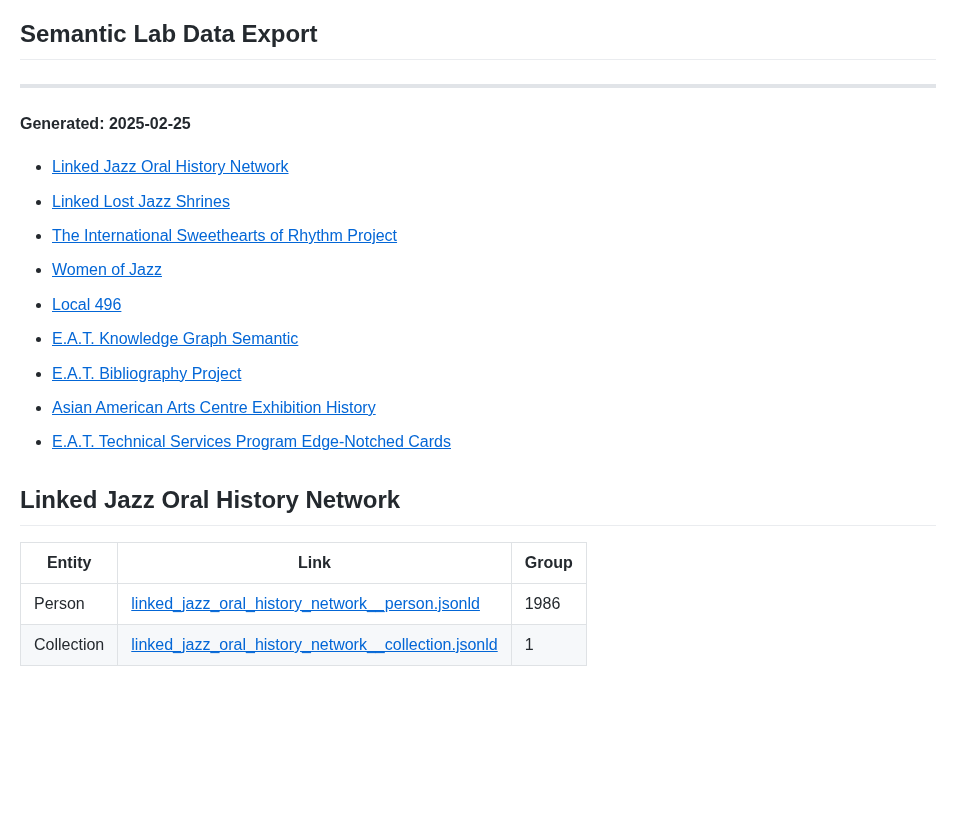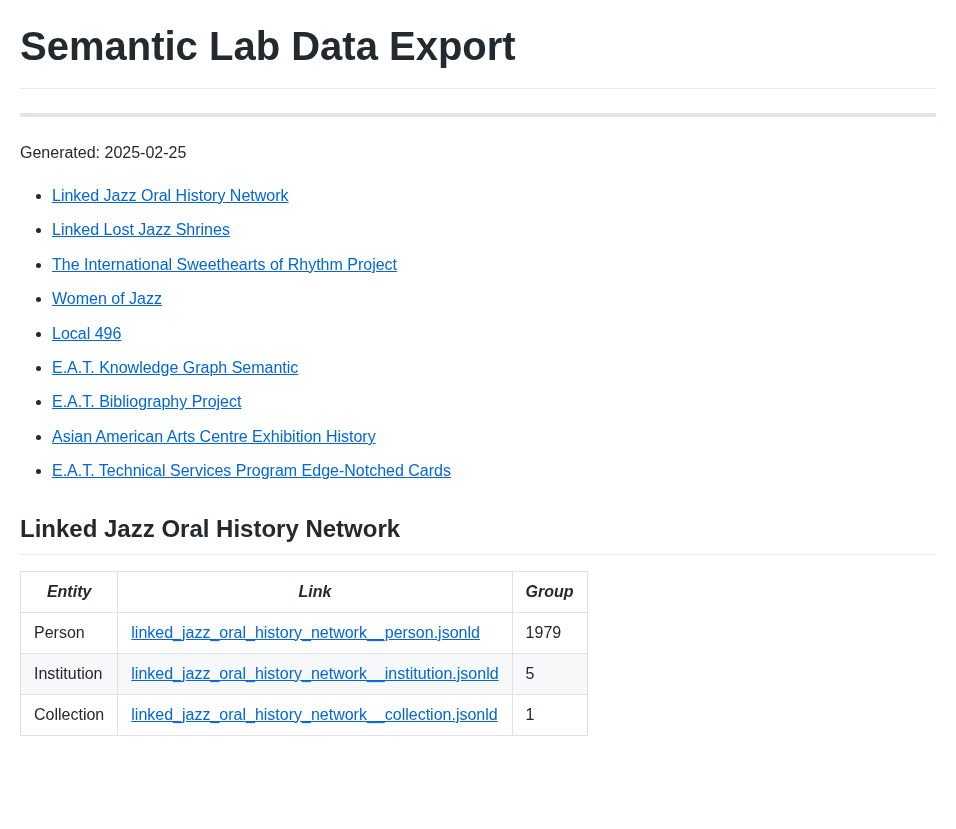--- a/index.html
+++ b/index.html
@@ -6,41 +6,41 @@
   body {
     font-family: -apple-system, BlinkMacSystemFont, "Segoe UI", Helvetica, Arial, sans-serif;
     color: #24292e;
     margin: 0;
     padding: 16px 20px;
     font-size: 16px;
     line-height: 1.5;
     width: 956px;
   }
   h1 {
-    font-size: 40px;
+    font-size: 24px;
     font-weight: 600;
     padding-bottom: 0.3em;
     border-bottom: 1px solid #eaecef;
     margin: 0 0 16px 0;
   }
   h2 {
     font-size: 24px;
     font-weight: 600;
     padding-bottom: 0.3em;
     border-bottom: 1px solid #eaecef;
     margin-top: 24px;
     margin-bottom: 16px;
   }
   hr {
     height: 4px;
     background: #e1e4e8;
     border: none;
     margin: 24px 0;
   }
-  p { margin: 0 0 16px 0; }
+  p { margin: 0 0 16px 0; font-weight: bold; }
   ul {
     padding-left: 32px;
     margin: 0 0 16px 0;
   }
   li {
     margin: 4px 0;
     line-height: 1.9;
   }
   a {
     color: #0366d6;
@@ -52,21 +52,20 @@
   }
   th, td {
     border: 1px solid #dfe2e5;
     padding: 8px 13px;
     text-align: left;
   }
   th {
     font-weight: 600;
     text-align: center;
     background: #fff;
-    font-style: italic;
   }
   tbody tr:nth-child(even) {
     background: #f6f8fa;
   }
 </style>
 </head>
 <body>
 
 <h1>Semantic Lab Data Export</h1>
 
@@ -93,26 +92,21 @@
     <tr>
       <th>Entity</th>
       <th>Link</th>
       <th>Group</th>
     </tr>
   </thead>
   <tbody id="rows">
       <tr>
         <td>Person</td>
         <td><a href="#">linked_jazz_oral_history_network__person.jsonld</a></td>
-        <td>1979</td>
-      </tr>
-      <tr>
-        <td>Institution</td>
-        <td><a href="#">linked_jazz_oral_history_network__institution.jsonld</a></td>
-        <td>5</td>
+        <td>1986</td>
       </tr>
       <tr>
         <td>Collection</td>
         <td><a href="#">linked_jazz_oral_history_network__collection.jsonld</a></td>
         <td>1</td>
       </tr>
     </tbody>
 </table>
 
 </body></html>

